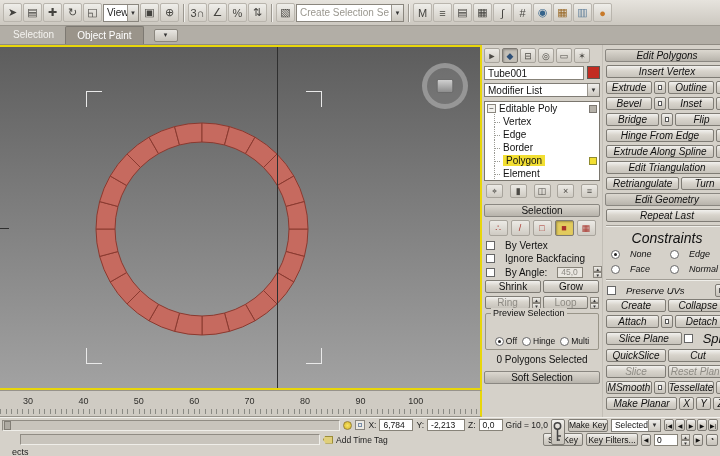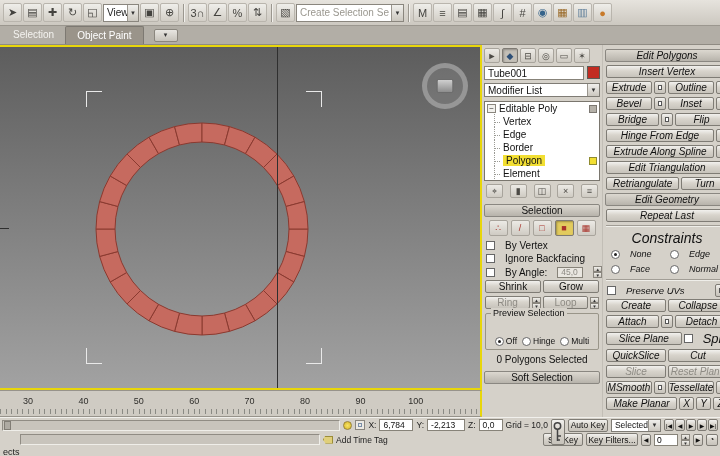--- a/index.html
+++ b/index.html
@@ -124,21 +124,21 @@
     border-top:1px solid #97938b; border-bottom:1px solid #97938b; border-right:2px solid #e8d60a; }
   .rnum { position:absolute; top:5px; transform:translateX(-50%); font-size:9px; color:#2e2d2a; }
   .tickstrip { position:absolute; left:0; right:0; bottom:2px; height:5px;
     background:repeating-linear-gradient(90deg,#8a8a84 0 1px,transparent 1px 5.54px); }
 
   
   #status1, #status2 { position:absolute; left:0; width:720px; height:15px; display:flex; align-items:center;
     gap:3px; padding:1px 2px; }
   #status1 { top:417px; border-top:1px solid #f1f0ec; }
   #status2 { top:432px;padding-left:20px; }
-  #status3 { position:absolute; left:0; top:447px; width:720px; height:9px; font-size:9px; color:#222; padding-left:3px; overflow:hidden; }
+  #status3 { position:absolute; left:0; top:447px; width:720px; height:9px; font-size:9px; color:#222; padding-left:12px; overflow:hidden; }
   .track1 { flex:1 1 auto; min-width:120px; height:11px; background:#c8c4bc; border:1px solid #908c84;
     border-right-color:#efeee9; border-bottom-color:#efeee9; display:flex; align-items:center; }
   .tshandle { width:7px; height:9px; background:#aeaaa2; border:1px solid #817d75; margin-left:1px; }
   .prompt { flex:0 0 300px; height:11px; background:#c8c4bc; border:1px solid #908c84;
     border-right-color:#efeee9; border-bottom-color:#efeee9; }
   .bulb { width:9px; height:9px; border-radius:50%; background:radial-gradient(#f7e36a,#d8b61f);
     border:1px solid #97823a; flex:0 0 9px; }
   .absgrid { width:10px; height:10px; background:#ece9e3; border:1px solid #8a867e; flex:0 0 10px; position:relative; }
   .absgrid::after { content:""; position:absolute; inset:2px; border:1px solid #7a8ea8; }
   .slab { font-size:8.5px; color:#222; white-space:nowrap; }
@@ -495,21 +495,21 @@
     <span class="fld cfld zw">0,0</span>
     <span class="slab">Grid = 10,0</span>
     <span class="btn keybtn">
       <svg width="9" height="22" viewBox="0 0 9 22">
         <circle cx="4.5" cy="5" r="3.2" fill="none" stroke="#444" stroke-width="1.5"></circle>
         <line x1="4.5" y1="8" x2="4.5" y2="20" stroke="#444" stroke-width="1.5"></line>
         <line x1="4.5" y1="15" x2="8" y2="15" stroke="#444" stroke-width="1.5"></line>
         <line x1="4.5" y1="19" x2="7" y2="19" stroke="#444" stroke-width="1.5"></line>
       </svg>
     </span>
-    <span class="btn akbtn">Auto Key</span>
+    <span class="btn akbtn">Make Key</span>
     <span class="combo selcombo">
       <span>Selected</span>
       <span class="carr">▼</span>
     </span>
     <span id="vcr">
         <span class="btn vbtn">|◀</span>
         <span class="btn vbtn">◀</span>
         <span class="btn vbtn">▶</span>
         <span class="btn vbtn">▶</span>
         <span class="btn vbtn">▶|</span>

